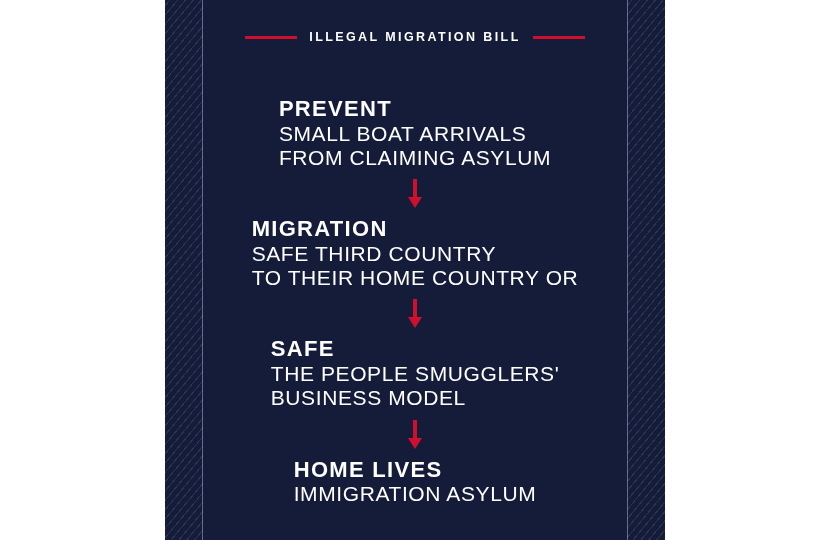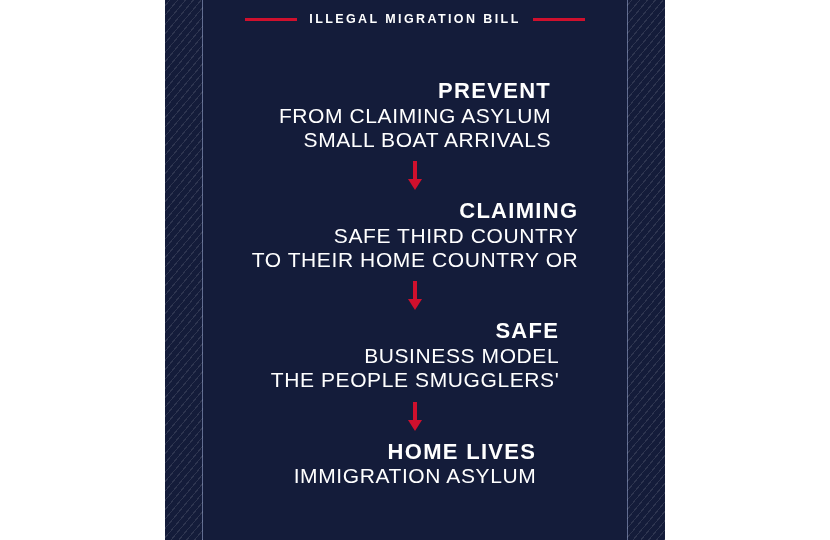--- a/index.html
+++ b/index.html
@@ -63,21 +63,21 @@
     align-items: center;
   }
 
   
   .header {
     width: 100%;
     display: flex;
     align-items: center;
     justify-content: center;
     gap: 12px;
-    margin-top: 12px;
+    margin-top: 30px;
     margin-bottom: 2px;
   }
   .rule {
     height: 3px;
     width: 52px;
     background: #cf102d;
   }
   .header-title {
     color: #ffffff;
     font-size: 12.5px;
@@ -92,21 +92,21 @@
     flex: 1;
     display: flex;
     flex-direction: column;
     align-items: center;
     justify-content: flex-start;
     padding-top: 50px;
     box-sizing: border-box;
   }
 
   .step {
-    text-align: right;
+    text-align: left;
     color: #ffffff;
     line-height: 1.16;
   }
   .step-head {
     font-size: 22px;
     font-weight: bold;
     letter-spacing: 1.3px;
   }
   .step-body {
     font-size: 21px;
@@ -138,44 +138,44 @@
     <div class="header">
       <div class="rule"></div>
       <div class="header-title">ILLEGAL MIGRATION BILL</div>
       <div class="rule"></div>
     </div>
 
     <div class="steps">
 
       <div class="step">
         <div class="step-head">PREVENT</div>
+        <div class="step-body">SMALL BOAT ARRIVALS</div>
         <div class="step-body">FROM CLAIMING ASYLUM</div>
-        <div class="step-body">SMALL BOAT ARRIVALS</div>
       </div>
 
       <svg class="arrow" viewBox="0 0 20 30">
         <rect x="8" y="0" width="4" height="20" fill="#cf102d"></rect>
         <polygon points="3,18 17,18 10,29" fill="#cf102d"></polygon>
       </svg>
 
       <div class="step">
-        <div class="step-head">CLAIMING</div>
+        <div class="step-head">MIGRATION</div>
         <div class="step-body">SAFE THIRD COUNTRY</div>
         <div class="step-body">TO THEIR HOME COUNTRY OR</div>
       </div>
 
       <svg class="arrow" viewBox="0 0 20 30">
         <rect x="8" y="0" width="4" height="20" fill="#cf102d"></rect>
         <polygon points="3,18 17,18 10,29" fill="#cf102d"></polygon>
       </svg>
 
       <div class="step">
         <div class="step-head">SAFE</div>
+        <div class="step-body">THE PEOPLE SMUGGLERS'</div>
         <div class="step-body">BUSINESS MODEL</div>
-        <div class="step-body">THE PEOPLE SMUGGLERS'</div>
       </div>
 
       <svg class="arrow" viewBox="0 0 20 30">
         <rect x="8" y="0" width="4" height="20" fill="#cf102d"></rect>
         <polygon points="3,18 17,18 10,29" fill="#cf102d"></polygon>
       </svg>
 
       <div class="step">
         <div class="step-head">HOME LIVES</div>
         <div class="step-body">IMMIGRATION ASYLUM</div>

